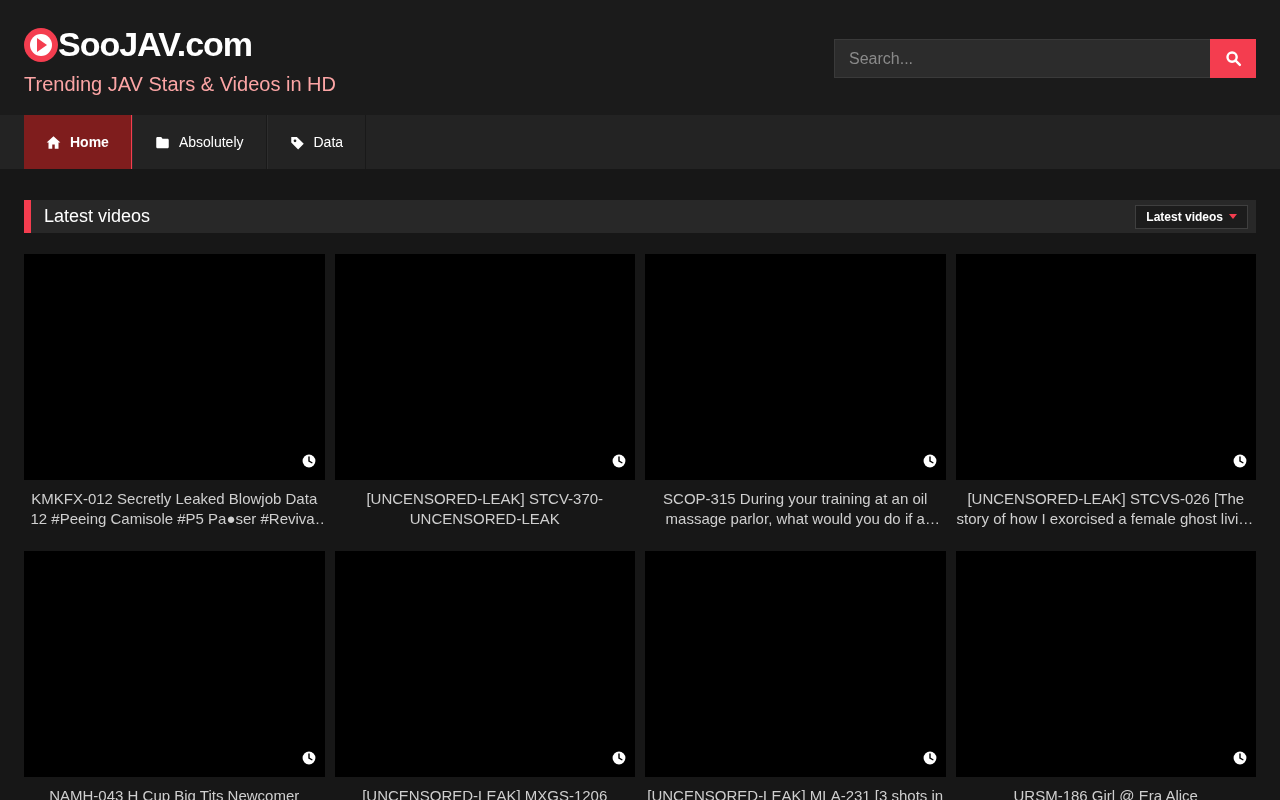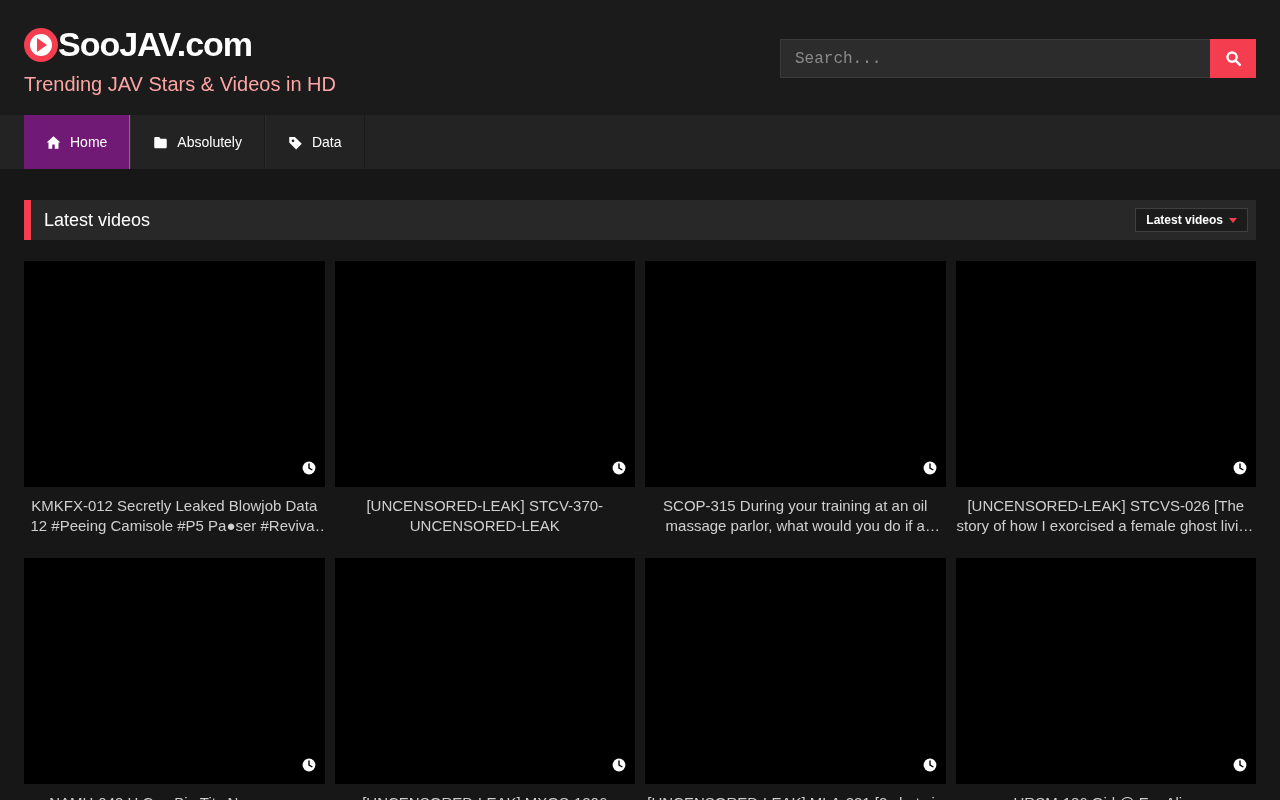--- a/index.html
+++ b/index.html
@@ -30,43 +30,43 @@
     width:0; height:0;
     border-left:10px solid #f43d4f;
     border-top:7px solid transparent;
     border-bottom:7px solid transparent;
   }
   .site-title { font-size:34px; font-weight:bold; color:#fff; letter-spacing:-1px; }
   .tagline { margin-top:9px; font-size:20px; color:#fca5a5;text-align:center; }
   
   .search { display:flex; margin-top:39px; }
   .search input {
-    width:430px; height:39px; background:#2c2c2c;
+    width:376px; height:39px; background:#2c2c2c;
     border:1px solid #3a3a3a; border-right:none;
     color:#fde047; font-size:16px; padding:0 14px; outline:none;
-    font-family:Liberation Mono, monospace;
+    font-family:Liberation Sans, sans-serif;
   }
   .search input::placeholder { color:#8a8a8a; }
   .search button {
     width:46px; height:39px; background:#f43d4f; border:none; cursor:pointer;
     display:flex; align-items:center; justify-content:center;
   }
   
   .nav { height:54px; background:#232323; display:flex; padding-left:24px; }
   .nav-item {
     display:flex; align-items:center; gap:9px;
     padding:0 22px; font-size:14px; color:#fff; cursor:pointer;
     border-right:1px solid #191919; border-left:1px solid #2d2d2d;
   }
   .nav-item:first-child { border-left:none; }
-  .nav-item.active { background:#701a75; border-color:#f43d4f; }
+  .nav-item.active { background:#7f1d1d; border-color:#f43d4f;font-weight:bold; }
   .nav-item svg { display:block; }
   
   .section-bar {
-    margin:31px 24px 0 24px; height:40px; background:#282828;
+    margin:31px 24px 0 24px; height:33px; background:#282828;
     border-left:7px solid #f43d4f;
     display:flex; align-items:center; justify-content:space-between;
     padding:0 8px 0 13px;
   }
   .section-title { font-size:18px; color:#fff; font-weight:normal; }
   .sort-btn {
     background:#1c1c1c; border:1px solid #3f3f3f; color:#fff;
     font-size:12px; font-weight:bold; height:24px; padding:0 10px;
     display:flex; align-items:center; gap:6px; cursor:pointer;
     font-family:"Liberation Sans", sans-serif;

